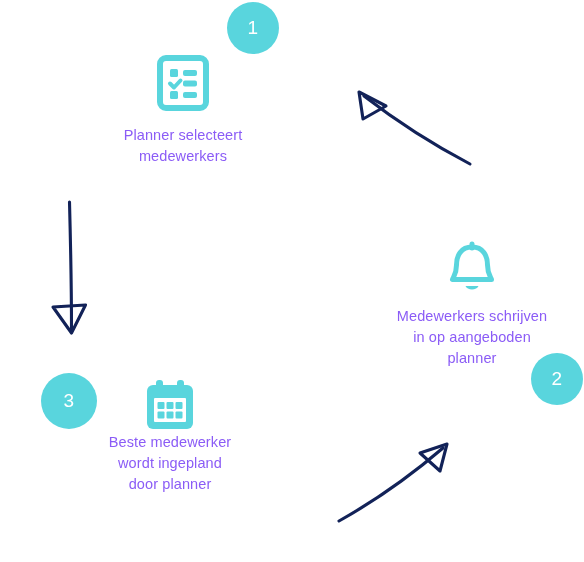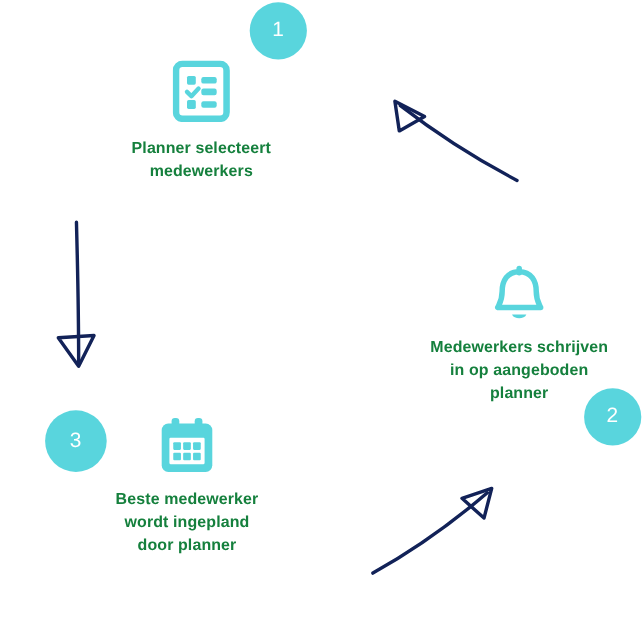--- a/index.html
+++ b/index.html
@@ -31,25 +31,25 @@
     flex-direction: column;
     align-items: center;
     justify-content: flex-start;
   }
   .node-icon {
     display: block;
     line-height: 0;
   }
   .node-label {
     text-align: center;
-    color: #15803d;
+    color: #8b5cf6;
     font-size: 14.5px;
     line-height: 1.45;
     letter-spacing: 0.1px;
-    font-weight: 700;
+    font-weight: 400;
     white-space: pre-line;
     padding: 0 14px;
   }
   .badge {
     position: absolute;
     border-radius: 50%;
     background: #59d5dd;
     color: #ffffff;
     display: flex;
     align-items: center;
@@ -65,21 +65,21 @@
   #node-1 .node-label { margin-top: 14px; }
   #badge-1 { left: 227px; top: 2px; width: 52px; height: 52px; }
   
   #node-2 { left: 355px; top: 190px; width: 234px; height: 234px; }
   #node-2 .node-icon { margin-top: 48px; }
   #node-2 .node-label { margin-top: 12px; }
   #badge-2 { left: 531px; top: 353px; width: 52px; height: 52px; }
   
   #node-3 { left: 57px; top: 331px; width: 226px; height: 226px; }
   #node-3 .node-icon { margin-top: 47px; }
-  #node-3 .node-label { margin-top: 12px; }
+  #node-3 .node-label { }
   #badge-3 { left: 41px; top: 373px; width: 56px; height: 56px; }
 </style>
 </head>
 <body>
 
 <div id="stage">
 
   <svg class="arrows-layer" width="584" height="562" viewBox="0 0 584 562" fill="none">
 
     <g>

